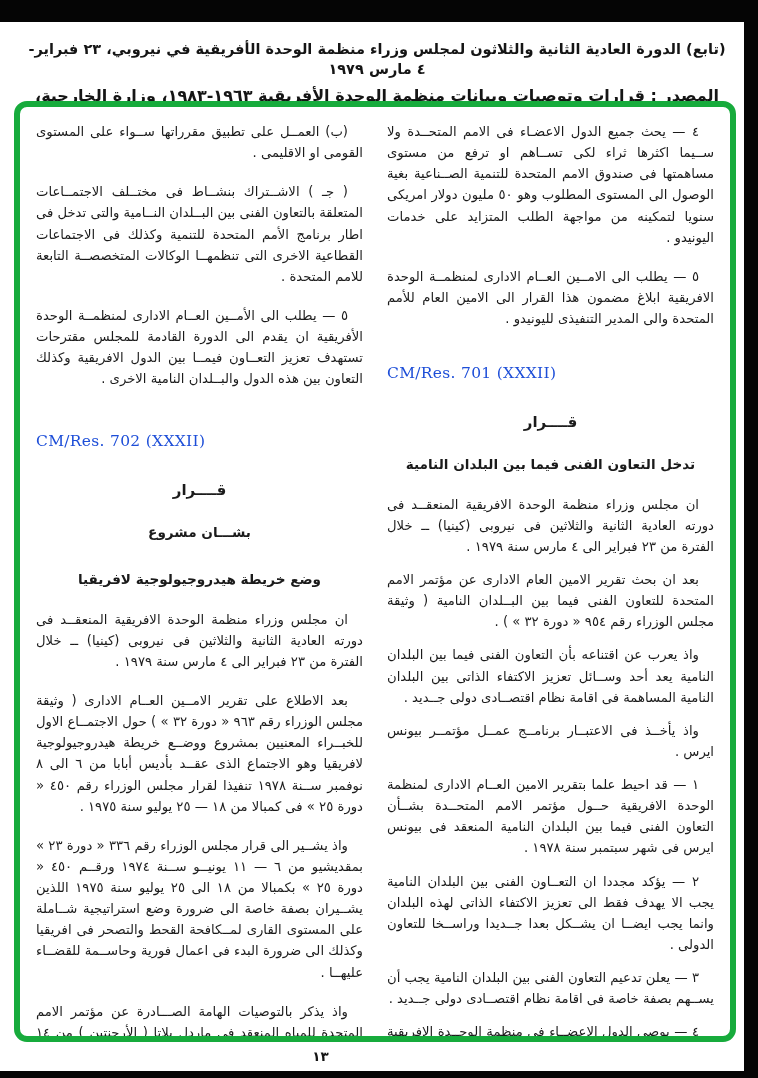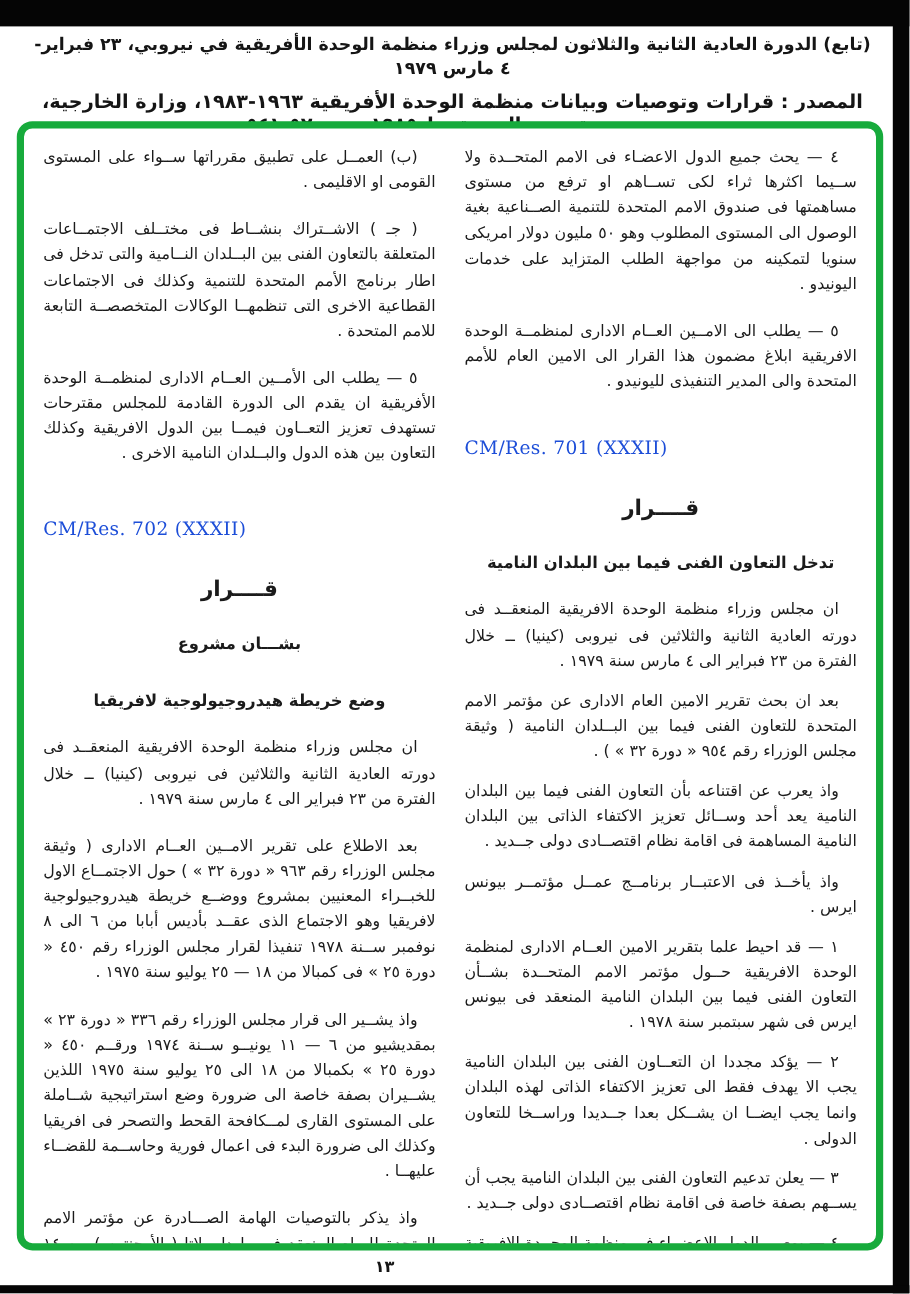--- a/index.html
+++ b/index.html
@@ -5,21 +5,21 @@
   html, body { margin:0; padding:0; }
   body {
     width:758px; height:1078px; position:relative; overflow:hidden;
     background:#ffffff; color:#151515;
     font-family:"DejaVu Sans", sans-serif;
   }
   .bar-top    { position:absolute; top:0; left:0; width:758px; height:22px; background:#050505; }
   .bar-right  { position:absolute; top:0; right:0; width:14px; height:1078px; background:#050505; }
   .bar-bottom { position:absolute; bottom:0; left:0; width:758px; height:7px; background:#050505; }
 
-  .header { position:absolute; top:29px; left:24px; right:28px; direction:rtl; text-align:center; }
+  .header { position:absolute; top:40px; left:24px; right:28px; direction:rtl; text-align:center; }
   .header-session { font-size:14.5px; font-weight:700; line-height:1.35; letter-spacing:-0.1px; }
   .header-source  { font-size:16px; font-weight:700; margin-top:7px; }
 
   .doc-frame {
     position:absolute; top:101px; left:14px; width:722px; height:941px;
     box-sizing:border-box; border:6px solid var(--frame-color, #17ab3c);
     border-radius:13px; background:#fff; overflow:hidden;
   }
   .columns {
     display:flex; direction:rtl; gap:24px;
@@ -31,21 +31,21 @@
   }
   .para { margin:12px 0 0 0; text-indent:15px; }
   .para.first { margin-top:2px; }
 
   .res-num {
     direction:ltr; text-align:left; text-indent:0;
     font-family:"DejaVu Serif", serif; font-size:15.5px; color:#1d4ed8;
     margin-top:32px; letter-spacing:0.3px;
   }
   .res-num.gap-xl { margin-top:40px; }
-  .h-qarar { text-align:center; font-weight:700; font-size:18px; margin-top:24px; text-indent:0; }
+  .h-qarar { text-align:center; font-weight:700; font-size:15px; margin-top:24px; text-indent:0; }
   .h-sub   { text-align:center; font-weight:700; font-size:13.6px; margin-top:20px; text-indent:0; }
   .h-sub.tight { margin-top:25px; }
   .sp { margin-top:18px; }
 
   .page-num {
     position:absolute; top:1048px; left:0; width:641px; text-align:center;
     font-weight:700; font-size:13.5px; letter-spacing:2px;
   }
 </style>
 </head>

